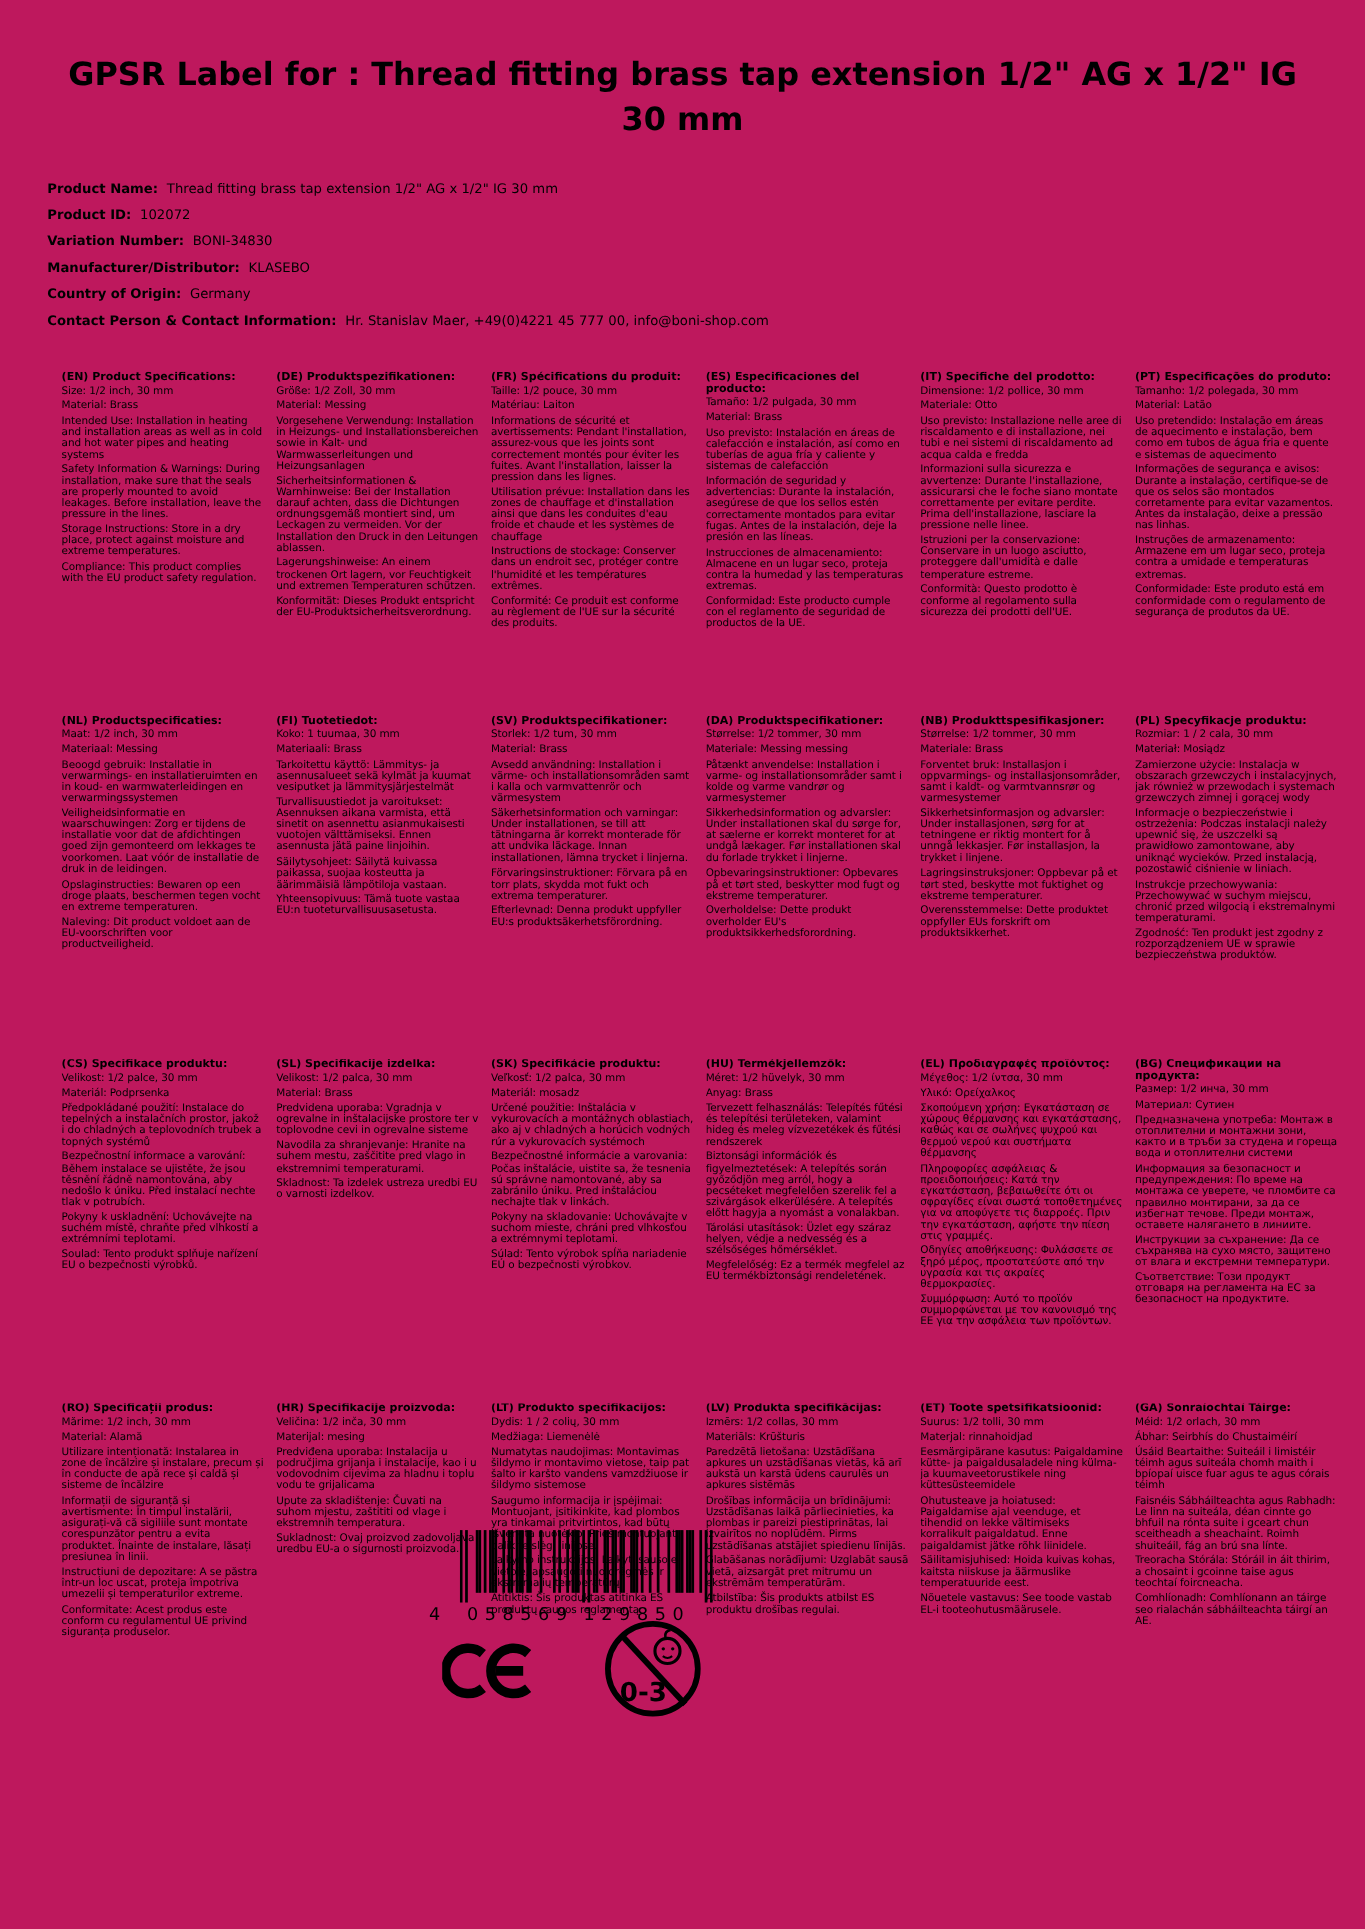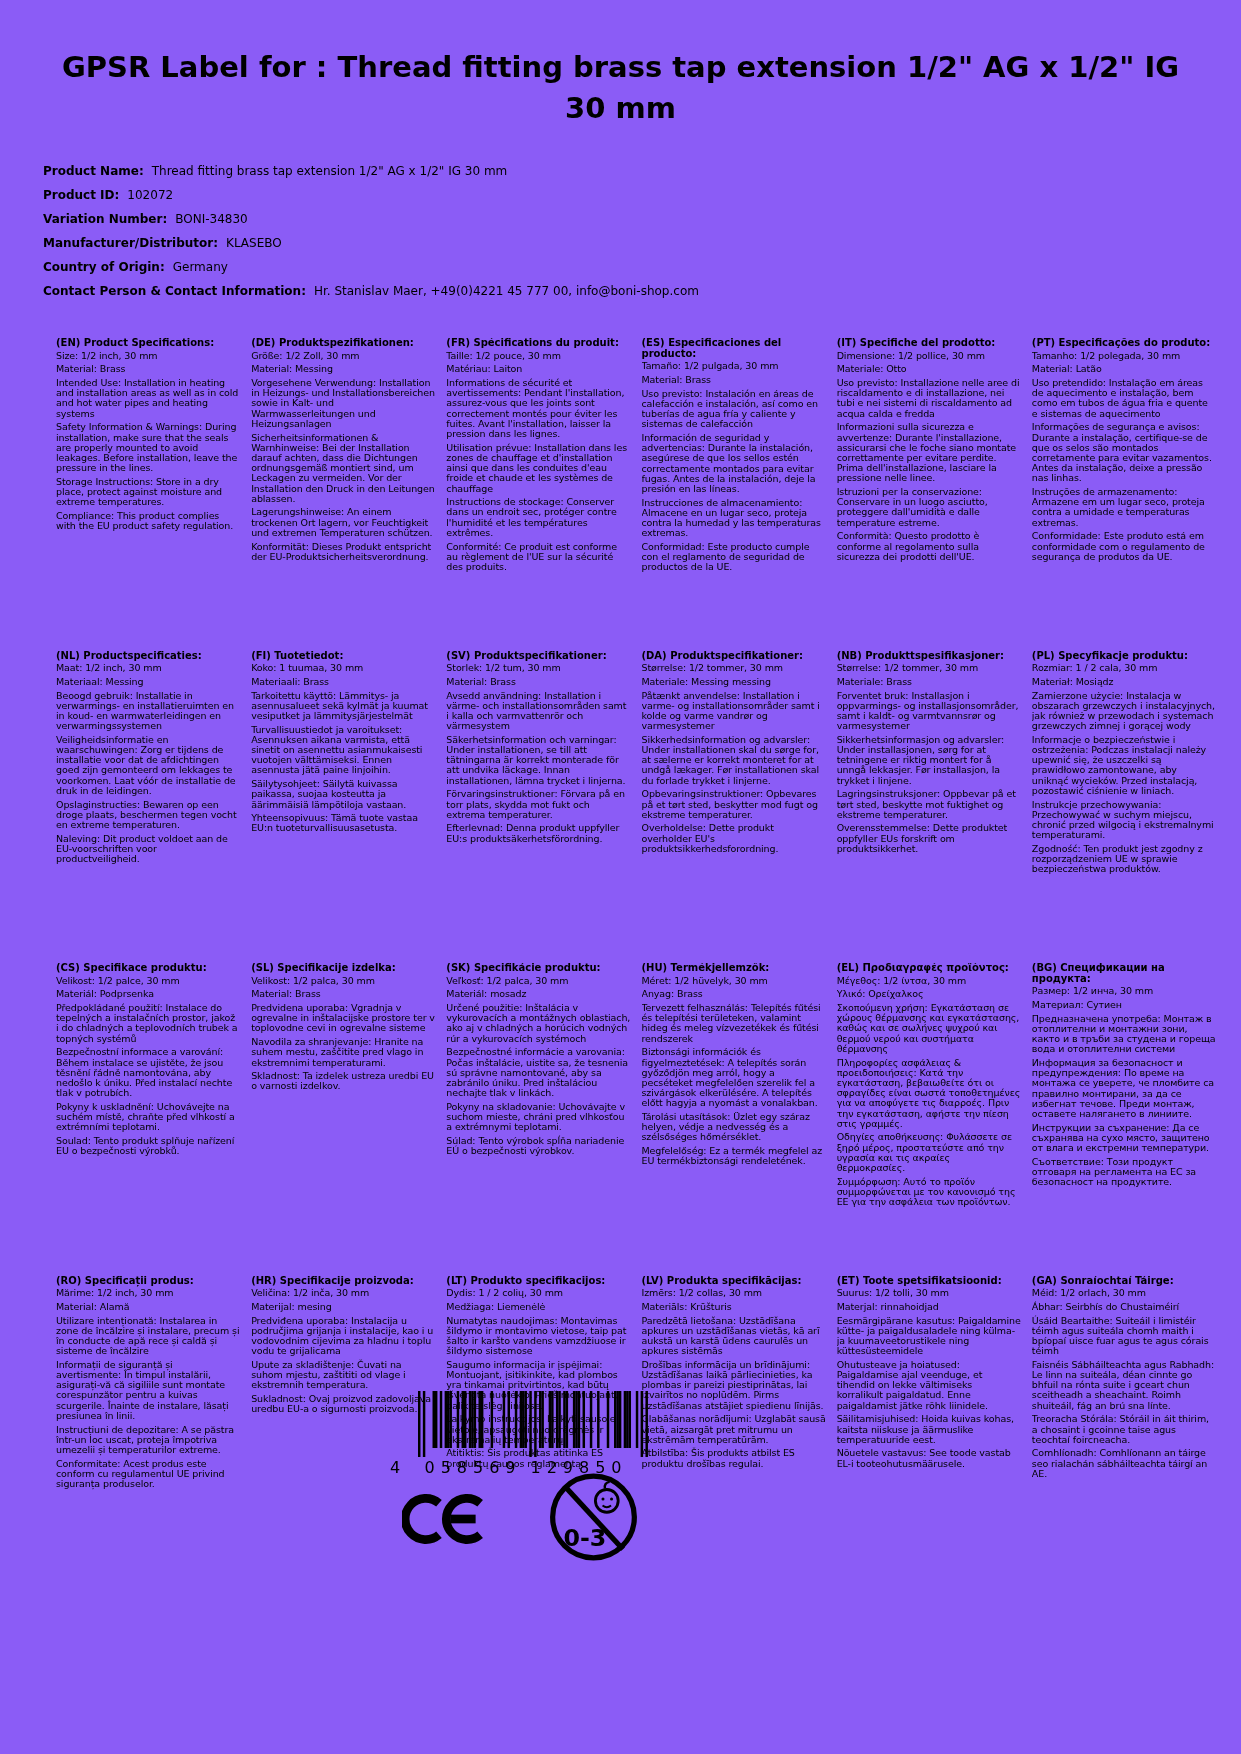--- a/index.html
+++ b/index.html
@@ -1,16 +1,16 @@
 <!DOCTYPE html>
 <html><head>
 <meta charset="utf-8">
 <style>
   html,body{margin:0;padding:0;background:#fff;}
-  .page{position:relative;width:1241px;height:1754px;background:#8b5cf6;
+  .page{position:relative;width:1241px;height:1754px;background:#be185d;
         font-family:"DejaVu Sans","Liberation Sans",sans-serif;color:#000;overflow:hidden;}
   .title{position:absolute;top:47px;left:0;width:100%;text-align:center;
          font-size:29px;line-height:41px;font-weight:bold;margin:0;padding:0 60px;box-sizing:border-box;}
   .info{position:absolute;left:43px;top:159px;font-size:12px;line-height:24px;}
   .info-row{white-space:nowrap;}
   .info-label{font-weight:bold;margin-right:8px;}
   .specs-grid{position:absolute;left:56px;top:338px;width:1160px;display:grid;
               grid-template-columns:repeat(6,1fr);column-gap:11px;grid-auto-rows:312.5px;}
   .spec{overflow:hidden;}
   .spec-h{font-weight:bold;font-size:10px;line-height:10.6px;margin:0 0 2px 0;}
@@ -211,21 +211,21 @@
         <p class="spec-p">Предназначена употреба: Монтаж в отоплителни и монтажни зони, както и в тръби за студена и гореща вода и отоплителни системи</p>
         <p class="spec-p">Информация за безопасност и предупреждения: По време на монтажа се уверете, че пломбите са правилно монтирани, за да се избегнат течове. Преди монтаж, оставете налягането в линиите.</p>
         <p class="spec-p">Инструкции за съхранение: Да се съхранява на сухо място, защитено от влага и екстремни температури.</p>
         <p class="spec-p">Съответствие: Този продукт отговаря на регламента на ЕС за безопасност на продуктите.</p>
       </div>
       <div class="spec">
     <div class="spec-h">(RO) Specificații produs:</div>
   <p class="spec-p">Mărime: 1/2 inch, 30 mm</p>
         <p class="spec-p">Material: Alamă</p>
         <p class="spec-p">Utilizare intenționată: Instalarea in zone de încălzire și instalare, precum și în conducte de apă rece și caldă și sisteme de încălzire</p>
-        <p class="spec-p">Informații de siguranță și avertismente: În timpul instalării, asigurați-vă că sigiliile sunt montate corespunzător pentru a kuivas scurgerile. Înainte de instalare, lăsați presiunea în linii.</p>
+        <p class="spec-p">Informații de siguranță și avertismente: În timpul instalării, asigurați-vă că sigiliile sunt montate corespunzător pentru a evita produktet. Înainte de instalare, lăsați presiunea în linii.</p>
         <p class="spec-p">Instrucțiuni de depozitare: A se păstra într-un loc uscat, proteja împotriva umezelii și temperaturilor extreme.</p>
         <p class="spec-p">Conformitate: Acest produs este conform cu regulamentul UE privind siguranța produselor.</p>
       </div>
       <div class="spec">
     <div class="spec-h">(HR) Specifikacije proizvoda:</div>
   <p class="spec-p">Veličina: 1/2 inča, 30 mm</p>
         <p class="spec-p">Materijal: mesing</p>
         <p class="spec-p">Predviđena uporaba: Instalacija u područjima grijanja i instalacije, kao i u vodovodnim cijevima za hladnu i toplu vodu te grijalicama</p>
         <p class="spec-p">Upute za skladištenje: Čuvati na suhom mjestu, zaštititi od vlage i ekstremnih temperatura.</p>
         <p class="spec-p">Sukladnost: Ovaj proizvod zadovoljava uredbu EU-a o sigurnosti proizvoda.</p>

